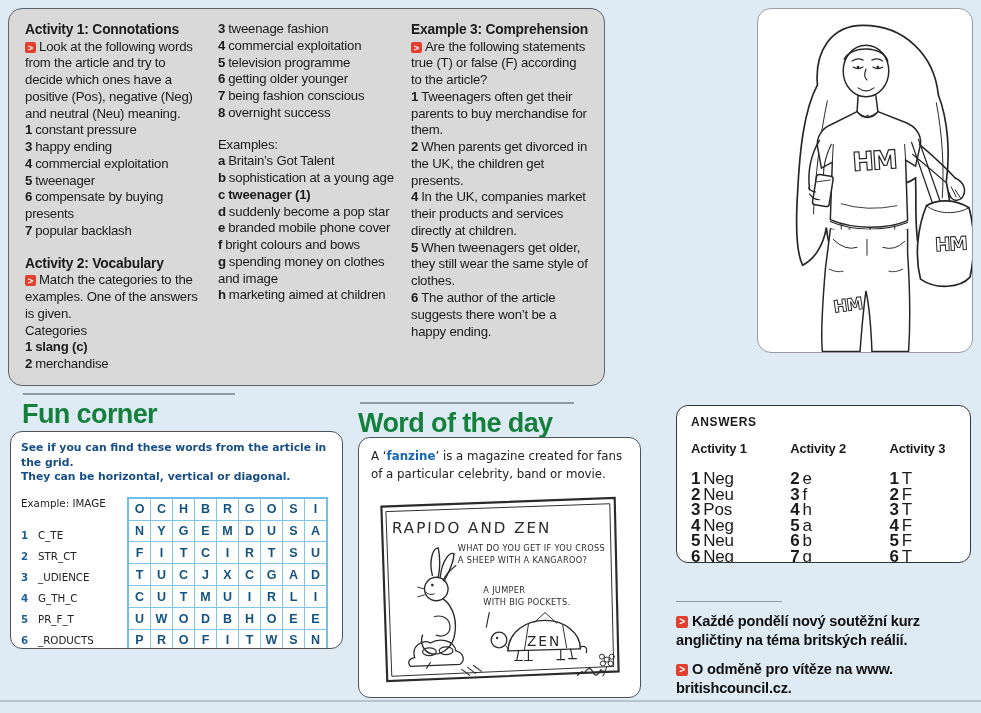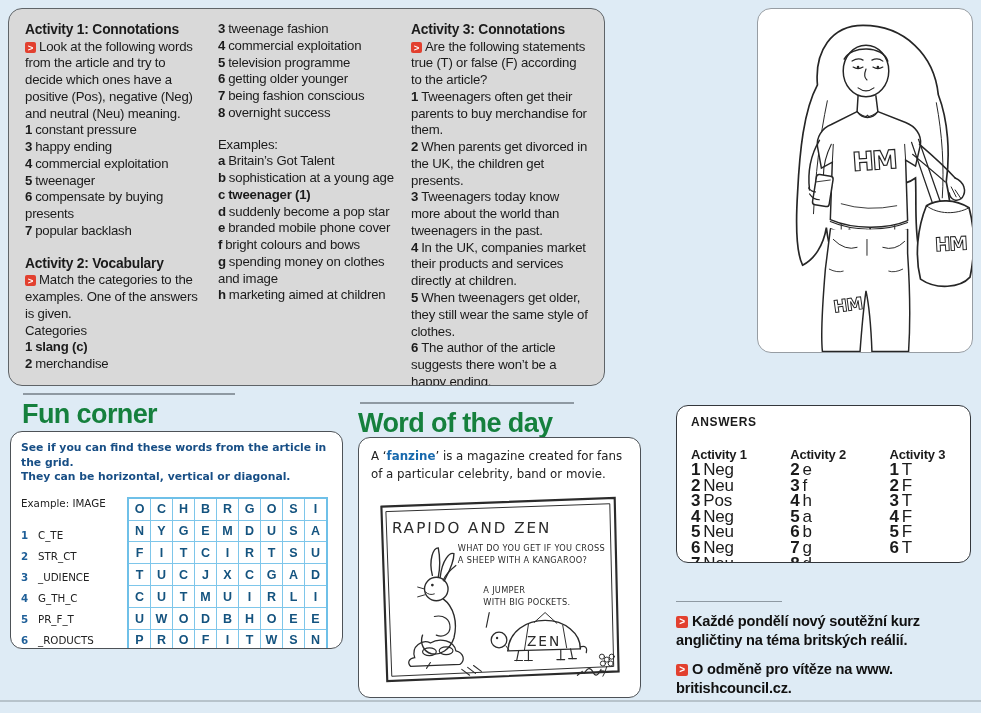--- a/index.html
+++ b/index.html
@@ -46,25 +46,25 @@
   
   .wotd-box{position:absolute;left:358px;top:437px;width:283px;height:261px;box-sizing:border-box;
             background:#fff;border:1px solid #4d5257;border-radius:12px;padding:10px 12px;overflow:hidden;}
   .wotd-sentence{font-family:"DejaVu Sans",sans-serif;font-size:11.8px;line-height:1.5;color:#222;}
   .wotd-word{color:#1668ad;font-weight:bold;}
   .cartoon{margin-top:8px;}
 
   
   .ans-box{position:absolute;left:676px;top:405px;width:295px;height:158px;box-sizing:border-box;
            background:#fff;border:1.5px solid #33373c;border-radius:12px;padding:9px 14px;overflow:hidden;}
-  .ans-header{font-size:12px;font-weight:bold;letter-spacing:0.6px;margin-bottom:18px;}
+  .ans-header{font-size:12px;font-weight:bold;letter-spacing:0.6px;margin-bottom:12px;}
   .ans-cols{display:flex;}
   .ans-col{width:100px;}
   .ans-col:last-child{width:67px;}
-  .ans-title{font-size:13px;font-weight:bold;margin-bottom:0;letter-spacing:-0.2px;}
+  .ans-title{font-size:13px;font-weight:bold;margin-bottom:15px;letter-spacing:-0.2px;}
   .ans-item{font-size:17px;line-height:15.6px;letter-spacing:-0.2px;}
   .ans-item b{margin-right:3px;}
 
   
   .note{position:absolute;left:676px;width:302px;font-weight:bold;font-size:14.6px;
         line-height:1.32;letter-spacing:-0.2px;color:#111;}
   .note .arrow-ic{width:12px;height:12px;line-height:12px;font-size:10px;vertical-align:1px;margin-right:4px;}
 
   .bottom-rule{position:absolute;left:0;top:700px;width:981px;border-top:2px solid #b7c3cb;}
 
@@ -104,25 +104,24 @@
         <div class="blk-i"><b>a</b>Britain’s Got Talent</div>
         <div class="blk-i"><b>b</b>sophistication at a young age</div>
         <div class="blk-i bold"><b>c</b>tweenager (1)</div>
         <div class="blk-i"><b>d</b>suddenly become a pop star</div>
         <div class="blk-i"><b>e</b>branded mobile phone cover</div>
         <div class="blk-i"><b>f</b>bright colours and bows</div>
         <div class="blk-i"><b>g</b>spending money on clothes and image</div>
         <div class="blk-i"><b>h</b>marketing aimed at children</div>
       </div>
     <div class="ws-col">
-        <div class="blk-h">Activity 3: Connotations</div>
+        <div class="blk-h">Example 3: Comprehension</div>
         <div class="blk-a"><span class="arrow-ic">&gt;</span>Are the following statements true (T) or false (F) according to the article?</div>
         <div class="blk-i"><b>1</b>Tweenagers often get their parents to buy merchandise for them.</div>
         <div class="blk-i"><b>2</b>When parents get divorced in the UK, the children get presents.</div>
-        <div class="blk-i"><b>3</b>Tweenagers today know more about the world than tweenagers in the past.</div>
         <div class="blk-i"><b>4</b>In the UK, companies market their products and services directly at children.</div>
         <div class="blk-i"><b>5</b>When tweenagers get older, they still wear the same style of clothes.</div>
         <div class="blk-i"><b>6</b>The author of the article suggests there won’t be a happy ending.</div>
       </div>
   </div>
 
   <div class="illus-panel">
     <svg width="214" height="343" viewBox="0 0 216 345">
       <g fill="none" stroke="#262626" stroke-width="1.5" stroke-linecap="round">
 

